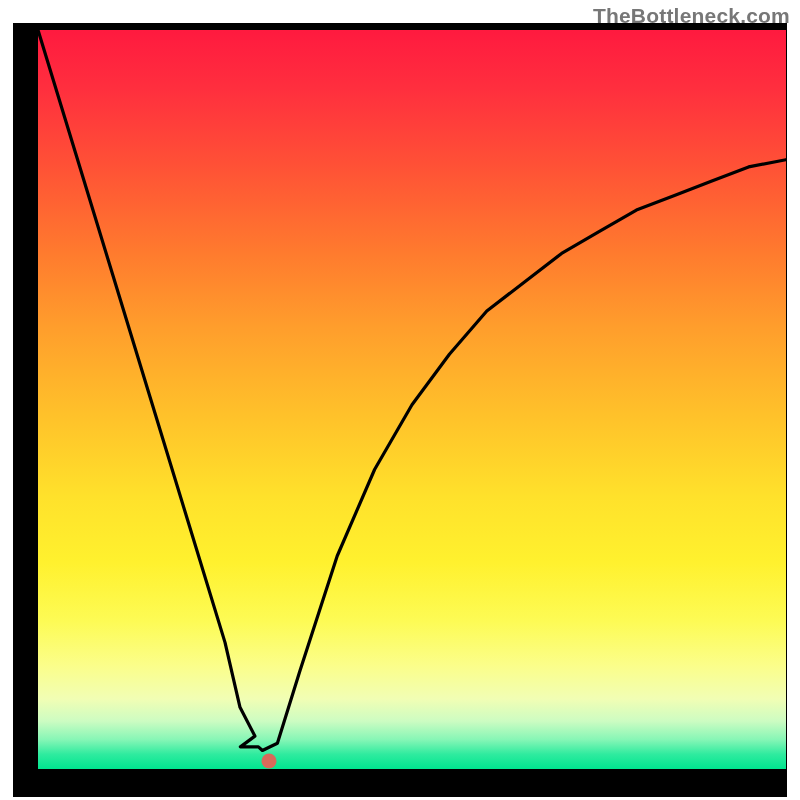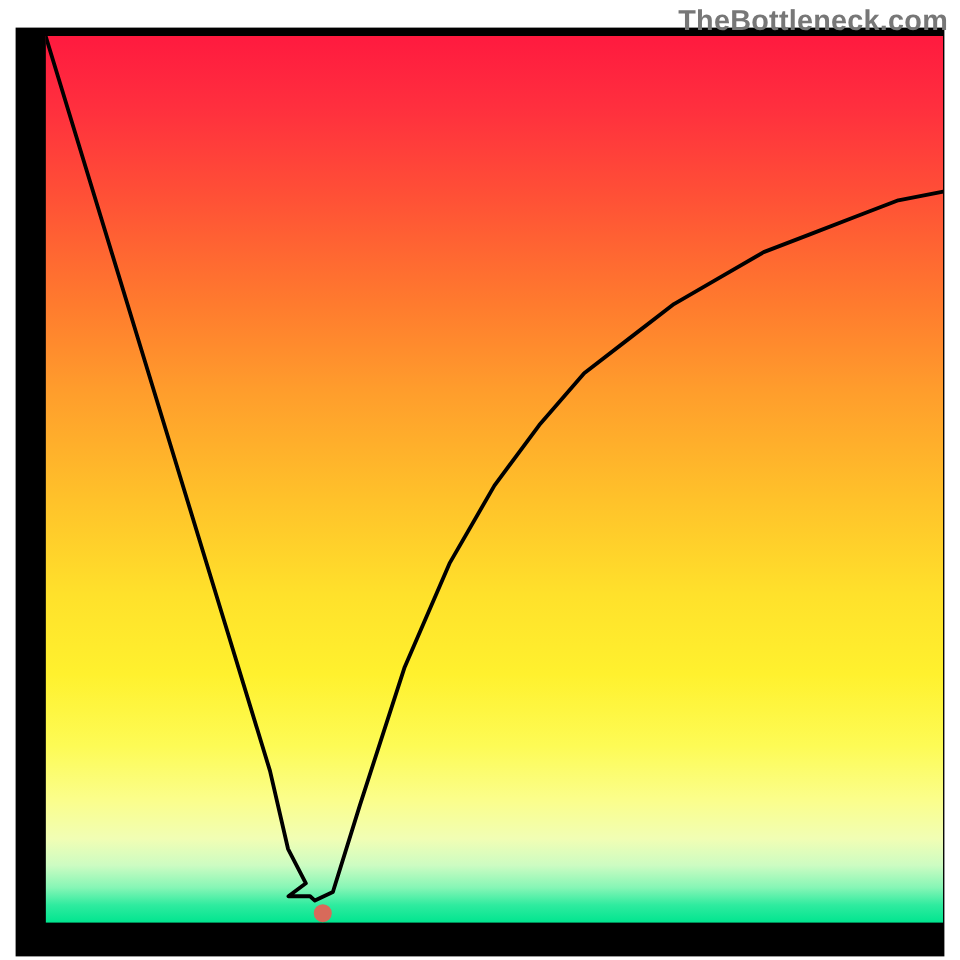--- a/index.html
+++ b/index.html
@@ -13,21 +13,21 @@
   }
   .stage {
     position: relative;
     width: 800px;
     height: 800px;
   }
   .watermark {
     position: absolute;
     top: 4px;
     right: 10px;
-    font-size: 24px;
+    font-size: 21px;
     font-weight: bold;
     color: #777;
     letter-spacing: 0.2px;
     z-index: 20;
   }
   .outer-frame {
     position: absolute;
     left: 13px;
     top: 23px;
     width: 774px;

